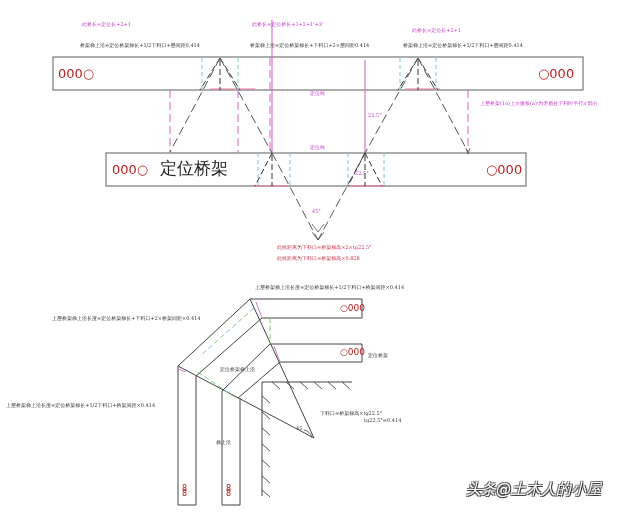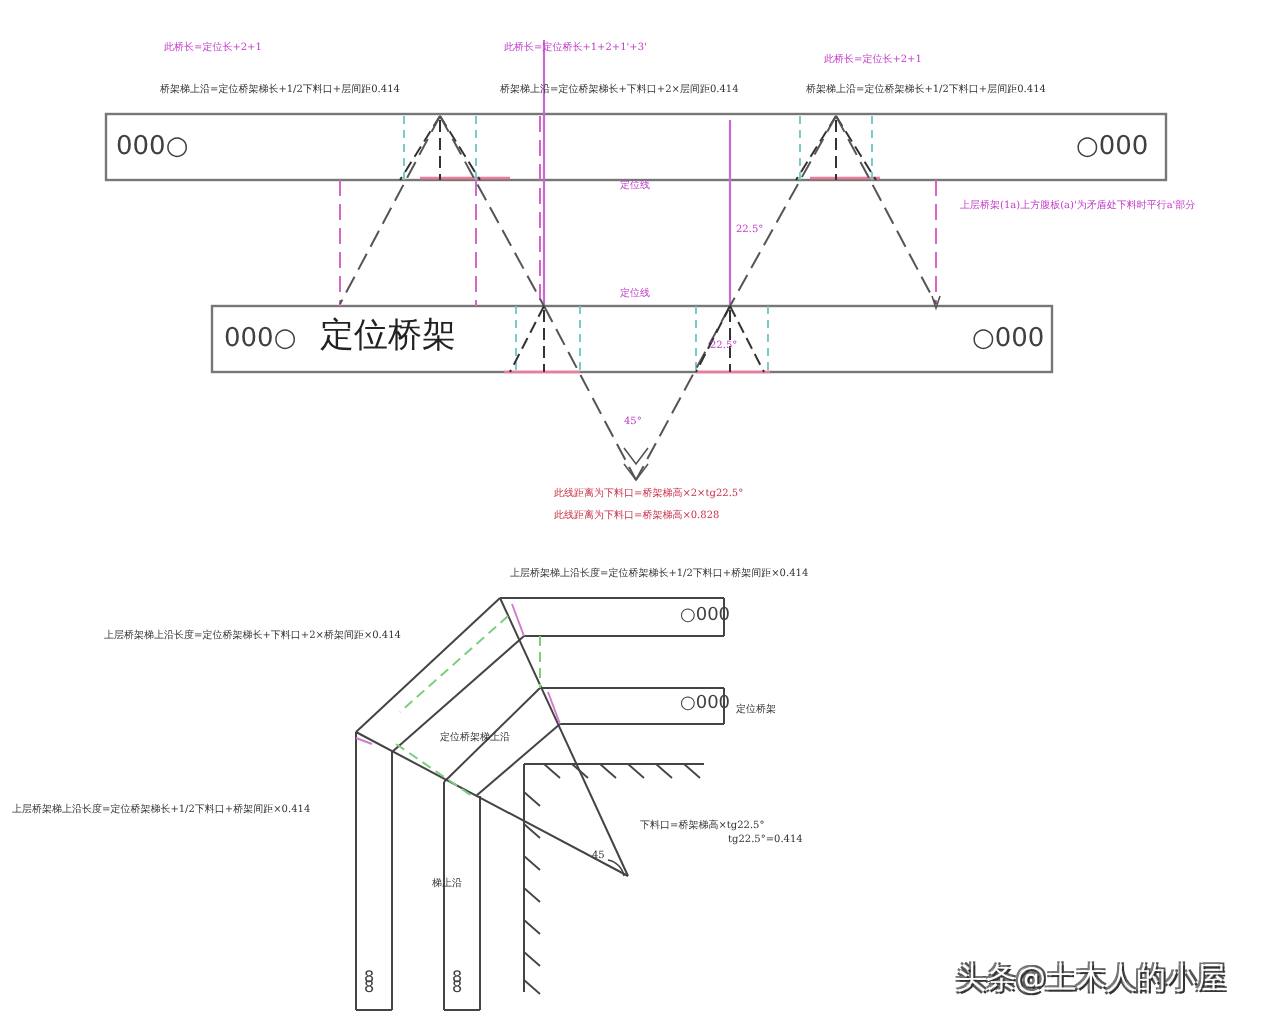--- a/index.html
+++ b/index.html
@@ -4,21 +4,21 @@
 <style>
   html, body { margin:0; padding:0; background:#ffffff; }
   body { width:640px; height:512px; position:relative; overflow:hidden; font-family:"DejaVu Sans", sans-serif; }
   svg { position:absolute; left:0; top:0; }
   .lbl { position:absolute; white-space:nowrap; font-family:"DejaVu Serif", serif; line-height:1; }
   .tiny { font-size:5px; }
   .mag { color:#c23ac8; }
   .red { color:#c8324a; }
   .blk { color:#333333; }
   .big { font-size:17px; color:#222; font-family:"DejaVu Serif", serif; }
-  .digits { font-family:"DejaVu Sans", sans-serif; color:#404040; }
+  .digits { font-family:"DejaVu Sans", sans-serif; color:#b91c1c; }
   .watermark { position:absolute; font-size:15px; color:#ffffff; font-family:"DejaVu Sans", sans-serif;
     text-shadow: 1px 1px 0 #333, -1px -1px 0 #777, 1px -1px 0 #555, -1px 1px 0 #555; white-space:nowrap; }
 </style>
 </head>
 <body>
 
 <svg width="640" height="512" viewBox="0 0 640 512">
 
   <rect x="53" y="57" width="530" height="33" fill="none" stroke="#777" stroke-width="1.2"></rect>
 
@@ -176,13 +176,13 @@
 <div class="lbl tiny blk" style="left:216px;top:440px;">梯上沿</div>
 <div class="lbl tiny blk" style="left:320px;top:411px;">下料口=桥架梯高×tg22.5°</div>
 <div class="lbl tiny blk" style="left:364px;top:418px;">tg22.5°=0.414</div>
 <div class="lbl tiny blk" style="left:296px;top:426px;">45</div>
 <div class="lbl digits" style="left:340px;top:304px;font-size:9px;">○000</div>
 <div class="lbl digits" style="left:340px;top:348px;font-size:9px;">○000</div>
 
 <div class="lbl digits" style="left:182px;top:486px;font-size:8px;line-height:5px;">8<br>8</div>
 <div class="lbl digits" style="left:226px;top:486px;font-size:8px;line-height:5px;">8<br>8</div>
 
-<div class="watermark" style="left:478px;top:480px;">头条@土木人的小屋</div>
+<div class="watermark" style="left:466px;top:480px;font-style:italic;">头条@土木人的小屋</div>
 
 </body></html>

